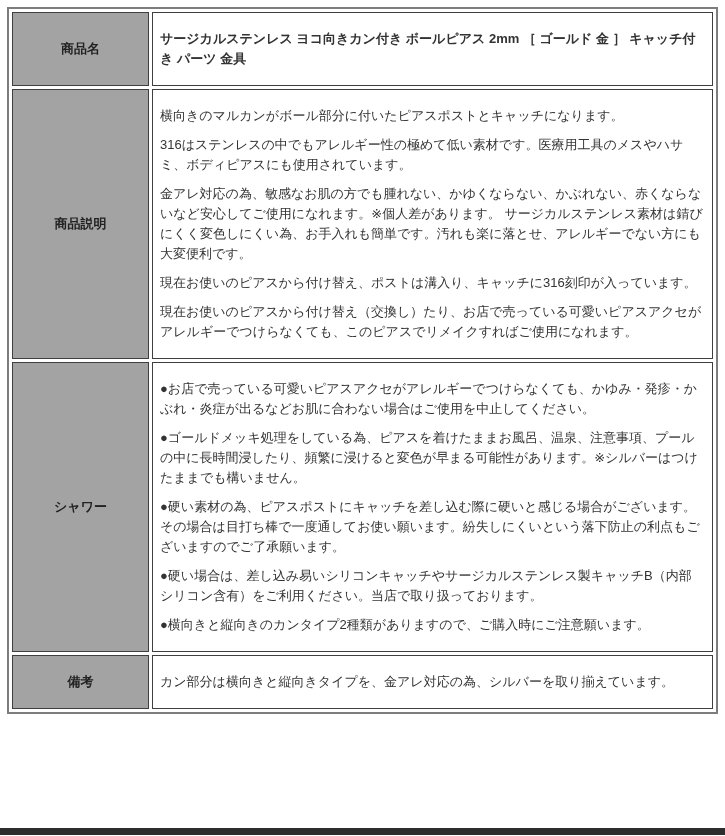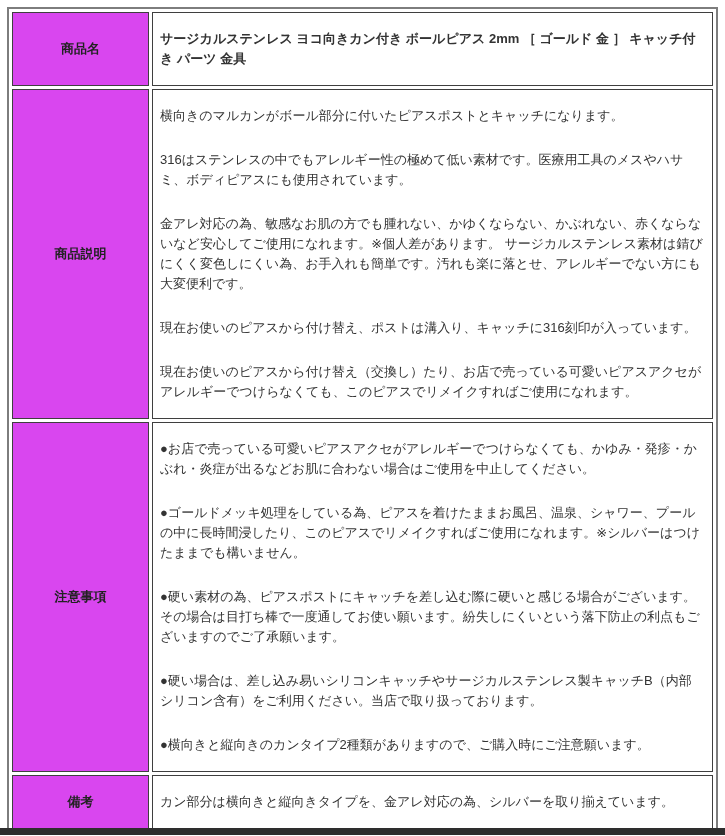--- a/index.html
+++ b/index.html
@@ -21,40 +21,40 @@
     margin: 7px 0 0 7px;
     width: 711px;
     border-collapse: separate;
     border-spacing: 3px;
     border: 2px solid #7d7d7d;
     table-layout: fixed;
     background: #ffffff;
   }
   table.spec-table th {
     width: 131px;
-    background: #d946ef;
+    background: #a3a3a3;
     border: 1px solid #3f3f3f;
     font-size: 13px;
     font-weight: bold;
     color: #222222;
     text-align: center;
     vertical-align: middle;
     padding: 2px;
   }
   table.spec-table td {
     border: 1px solid #3f3f3f;
     font-size: 13px;
     line-height: 20px;
     color: #333333;
     vertical-align: middle;
     padding: 16px 7px;
     word-break: break-all;
   }
   td p { margin: 0; }
-  td p + p { margin-top: 24px; }
+  td p + p { margin-top: 9px; }
   .bold { font-weight: bold; }
   .divider-bar {
     position: absolute;
     left: 0;
     right: 0;
     bottom: 1px;
     height: 7px;
     background: #2e2e2e;
   }
 </style>
@@ -80,24 +80,24 @@
         <td>
           <p>横向きのマルカンがボール部分に付いたピアスポストとキャッチになります。</p>
           <p>316はステンレスの中でもアレルギー性の極めて低い素材です。医療用工具のメスやハサミ、ボディピアスにも使用されています。</p>
           <p>金アレ対応の為、敏感なお肌の方でも腫れない、かゆくならない、かぶれない、赤くならないなど安心してご使用になれます。※個人差があります。 サージカルステンレス素材は錆びにくく変色しにくい為、お手入れも簡単です。汚れも楽に落とせ、アレルギーでない方にも大変便利です。</p>
           <p>現在お使いのピアスから付け替え、ポストは溝入り、キャッチに316刻印が入っています。</p>
           <p>現在お使いのピアスから付け替え（交換し）たり、お店で売っている可愛いピアスアクセがアレルギーでつけらなくても、このピアスでリメイクすればご使用になれます。</p>
         </td>
       </tr>
 
       <tr>
-        <th>注意事項</th>
+        <th>シャワー</th>
         <td>
           <p>●お店で売っている可愛いピアスアクセがアレルギーでつけらなくても、かゆみ・発疹・かぶれ・炎症が出るなどお肌に合わない場合はご使用を中止してください。</p>
-          <p>●ゴールドメッキ処理をしている為、ピアスを着けたままお風呂、温泉、シャワー、プールの中に長時間浸したり、このピアスでリメイクすればご使用になれます。※シルバーはつけたままでも構いません。</p>
+          <p>●ゴールドメッキ処理をしている為、ピアスを着けたままお風呂、温泉、注意事項、プールの中に長時間浸したり、頻繁に浸けると変色が早まる可能性があります。※シルバーはつけたままでも構いません。</p>
           <p>●硬い素材の為、ピアスポストにキャッチを差し込む際に硬いと感じる場合がございます。その場合は目打ち棒で一度通してお使い願います。紛失しにくいという落下防止の利点もございますのでご了承願います。</p>
           <p>●硬い場合は、差し込み易いシリコンキャッチやサージカルステンレス製キャッチB（内部シリコン含有）をご利用ください。当店で取り扱っております。</p>
           <p>●横向きと縦向きのカンタイプ2種類がありますので、ご購入時にご注意願います。</p>
         </td>
       </tr>
 
       <tr>
         <th>備考</th>
         <td>
           <p>カン部分は横向きと縦向きタイプを、金アレ対応の為、シルバーを取り揃えています。</p>

